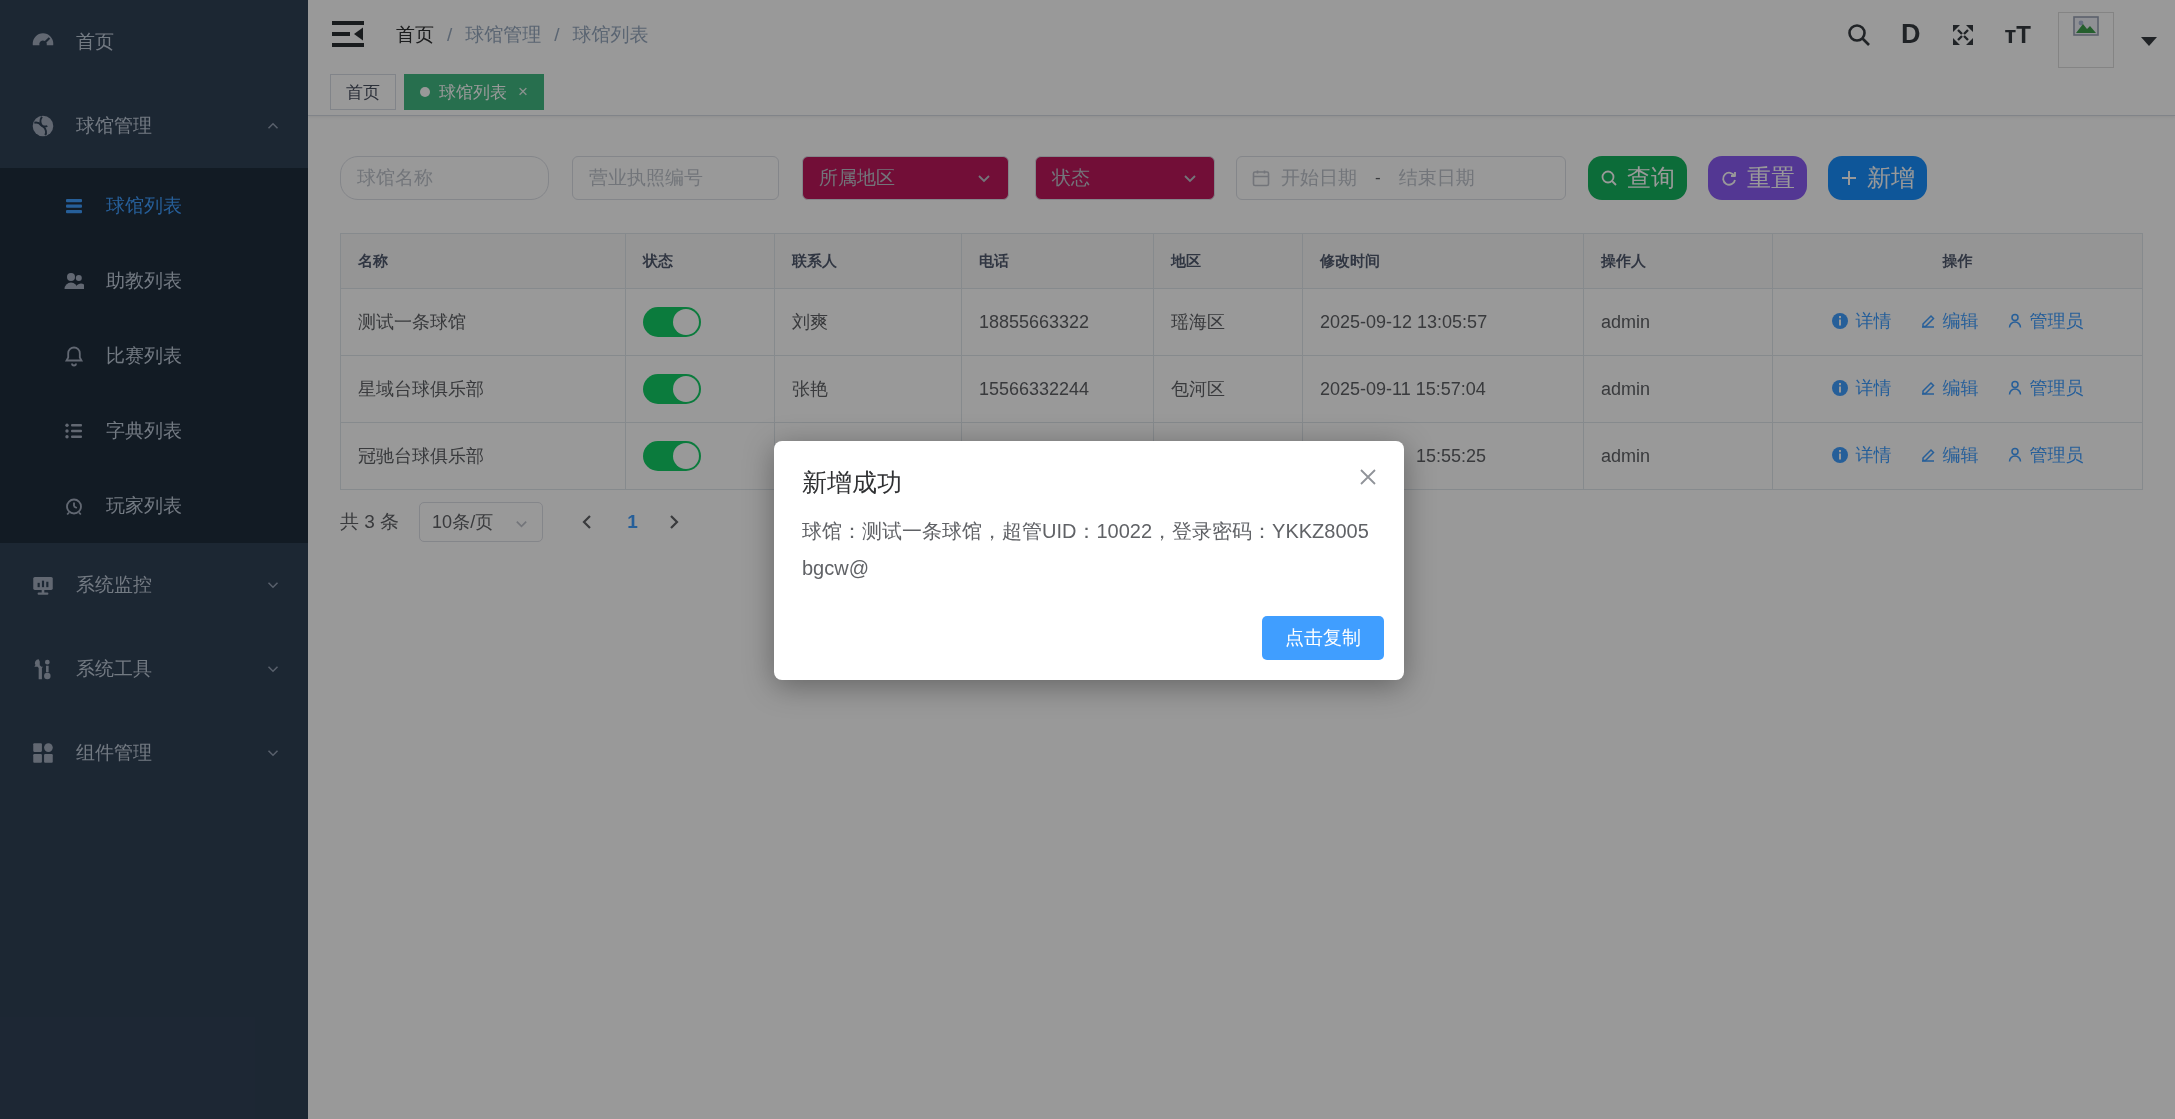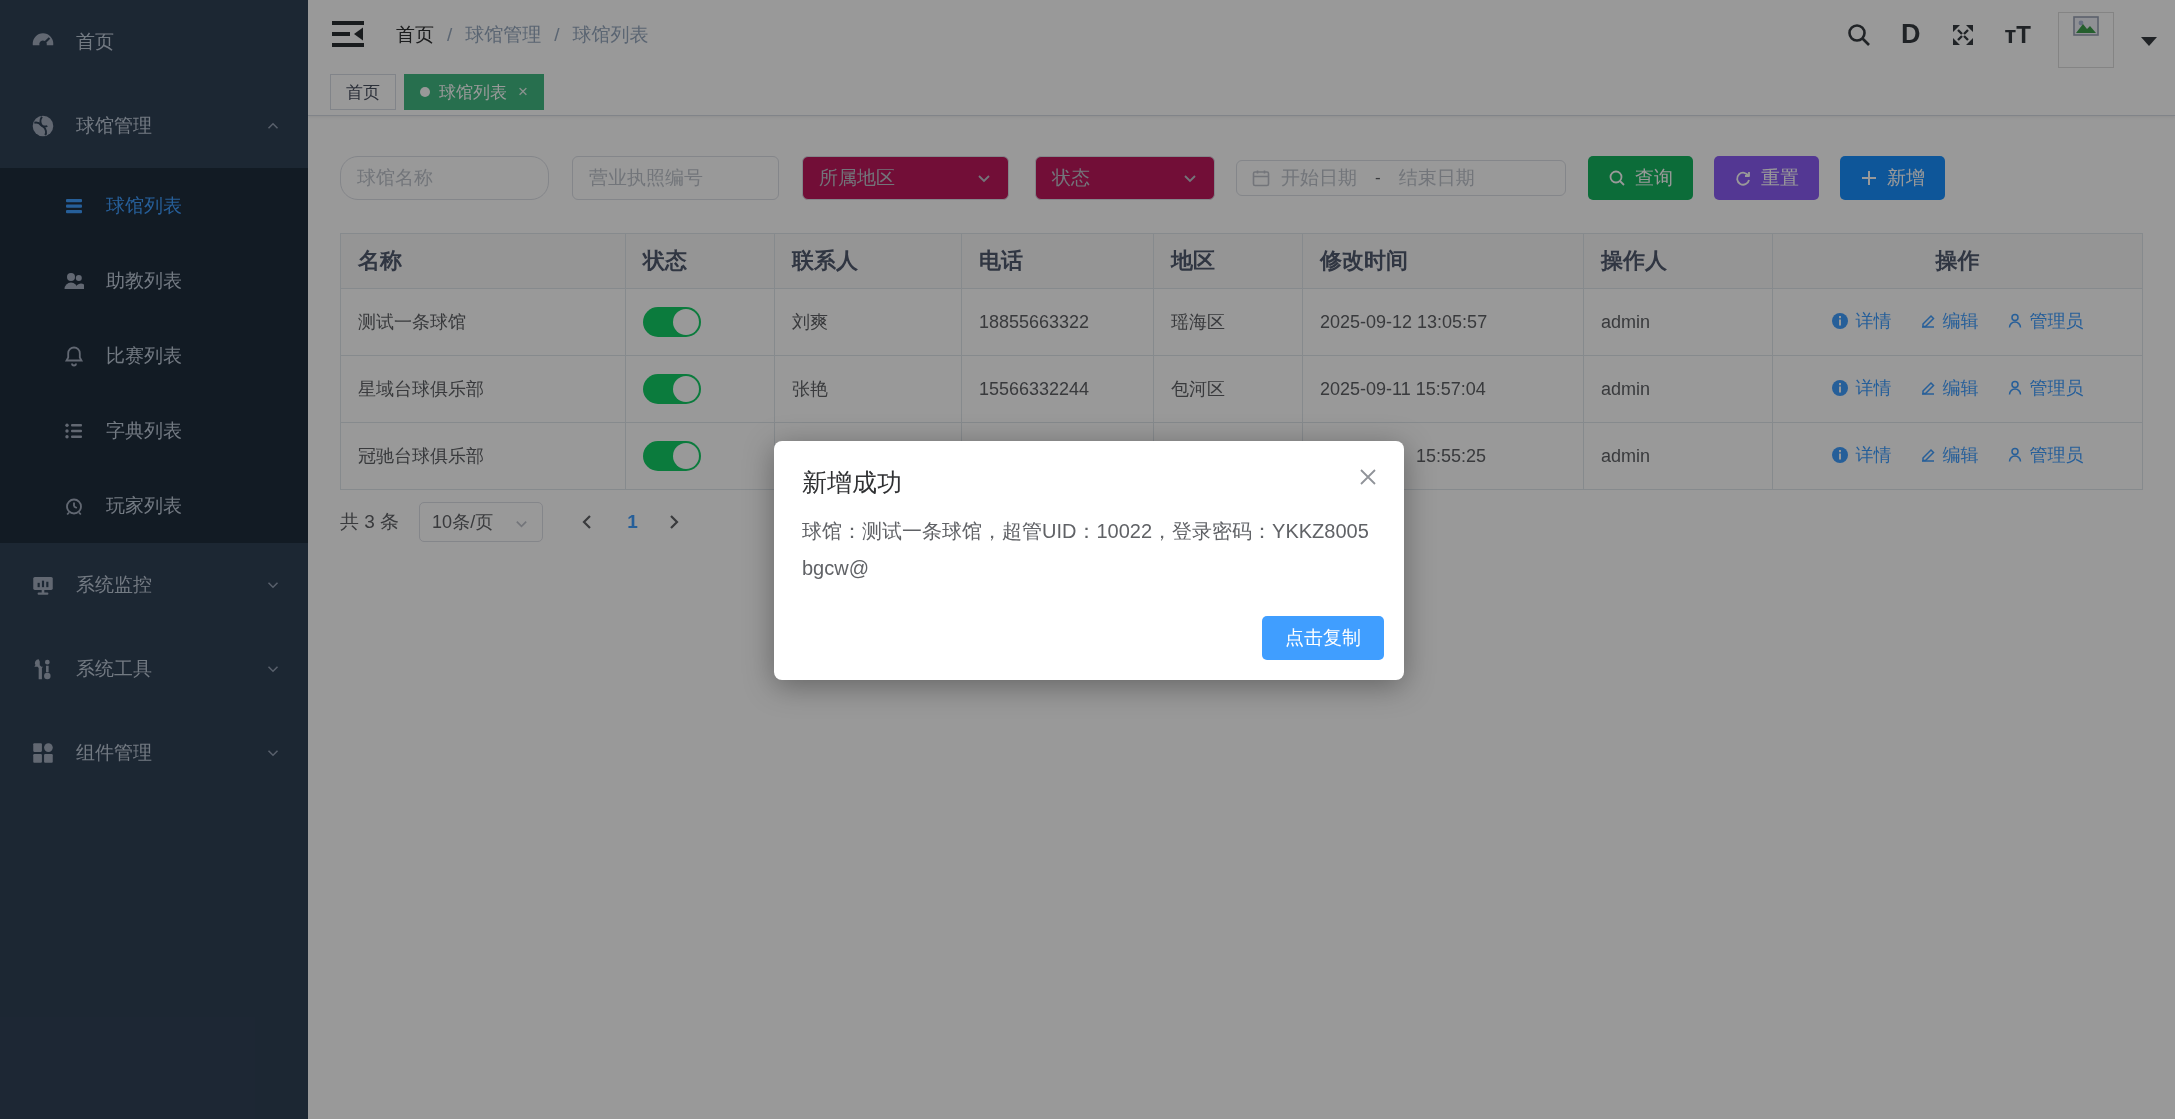--- a/index.html
+++ b/index.html
@@ -49,35 +49,35 @@
   .filters { display:flex; align-items:center; }
   .f-input { height:44px; border:1px solid #dcdfe6; border-radius:6px; font-size:19px; padding:0 16px; color:#606266; outline:none; background:#fff; font-family:inherit; }
   .f-input::placeholder { color:#bfc4cc; }
   .in-name { width:209px;border-radius:18px; }
   .in-license { width:207px; margin-left:23px; }
   .f-select { height:44px; border:1px solid #dcdfe6; border-radius:6px; display:flex; align-items:center; justify-content:space-between; padding:0 16px; cursor:pointer; background:#be185d; }
   .sel-district { width:207px; margin-left:23px; }
   .sel-status { width:180px; margin-left:26px; }
   .f-select .sel-text { font-size:19px; color:#bfc4cc; }
   .sel-chevron { width:16px; height:16px; color:#c0c4cc; }
-  .f-daterange { width:330px; height:36px; margin-left:21px; border:1px solid #dcdfe6; border-radius:6px; display:flex; align-items:center; padding:8px 14px; gap:10px; background:#fff; cursor:pointer; }
+  .f-daterange { width:330px; height:44px; margin-left:21px; border:1px solid #dcdfe6; border-radius:6px; display:flex; align-items:center; padding:8px 14px; gap:10px; background:#fff; cursor:pointer; }
   .f-daterange .dr-text { font-size:19px; color:#bfc4cc; }
   .dr-sep { color:#606266; font-size:17px; margin:0 8px; }
   .cal-icon { width:20px; height:20px; color:#c0c4cc; }
 
-  .btn { height:44px; padding:0 20px; border:none; border-radius:5px; color:#fff; font-size:19px; display:inline-flex; align-items:center; gap:9px; cursor:pointer; font-family:inherit; }
+  .btn { height:44px; padding:0 12px; border:none; border-radius:14px; color:#fff; font-size:24px; display:inline-flex; align-items:center; gap:9px; cursor:pointer; font-family:inherit; }
   .btn svg { width:18px; height:18px; }
   .btn-query { background:#14b45f; margin-left:22px; }
   .btn-reset { background:#8b5cf6; margin-left:21px; }
   .btn-add { background:#1890ff; margin-left:21px; }
 
   
   .table-wrap { margin-top:33px; }
   table { border-collapse:collapse; width:1802px; table-layout:fixed; }
-  th { height:55px; background:#f8f8f9; border:1px solid #dfe6ec; font-size:22px; color:#515a6e; font-weight:bold; text-align:left; padding-left:17px; }
+  th { height:55px; background:#f8f8f9; border:1px solid #dfe6ec; font-size:15px; color:#515a6e; font-weight:bold; text-align:left; padding-left:17px; }
   td { height:67px; border:1px solid #dfe6ec; font-size:18px; color:#606266; padding-left:17px; background:#fff; }
   th.col-ops, td.col-ops { text-align:center; padding-left:0; }
   .offset-cell { padding-left:113px; }
   .switch { width:58px; height:30px; border-radius:15px; background:#13ce66; position:relative; display:inline-block; vertical-align:middle; cursor:pointer; }
   .switch::after { content:''; position:absolute; right:2px; top:2px; width:26px; height:26px; border-radius:50%; background:#fff; }
   .op-link { color:#409eff; font-size:18px; display:inline-flex; align-items:center; gap:6px; margin:0 11px; cursor:pointer; text-decoration:none; white-space:nowrap; }
   .op-link svg { width:18px; height:18px; }
 
   
   .pagination { margin-top:12px; display:flex; align-items:center; font-size:19px; color:#606266; }

